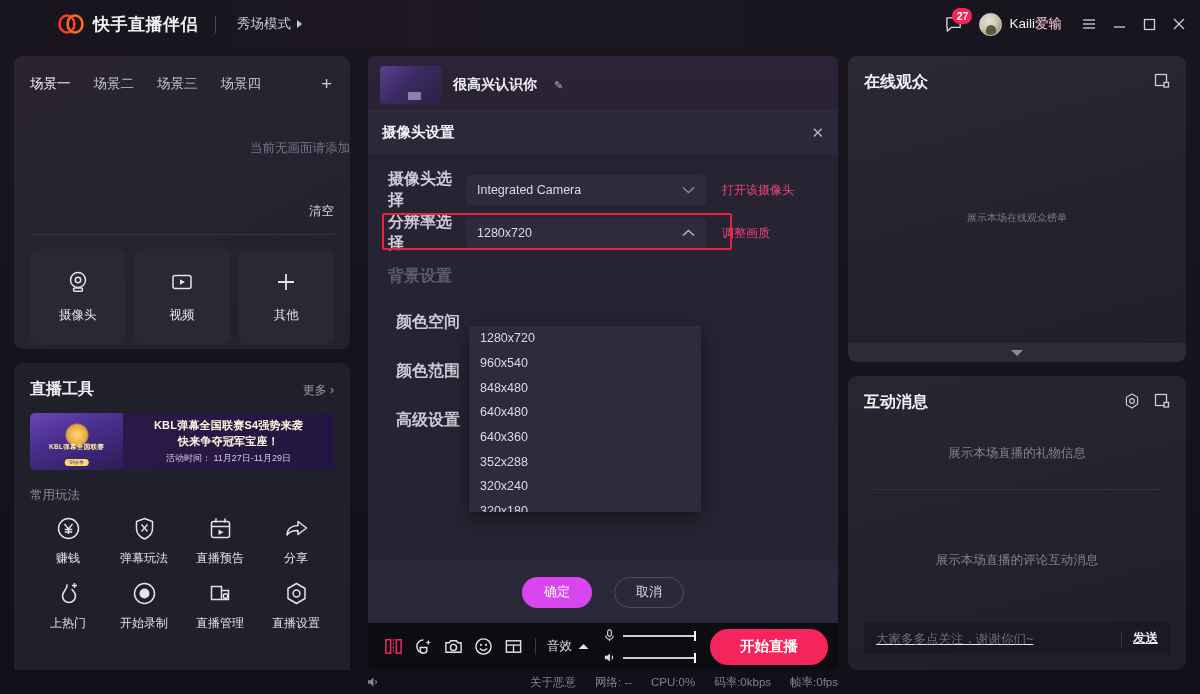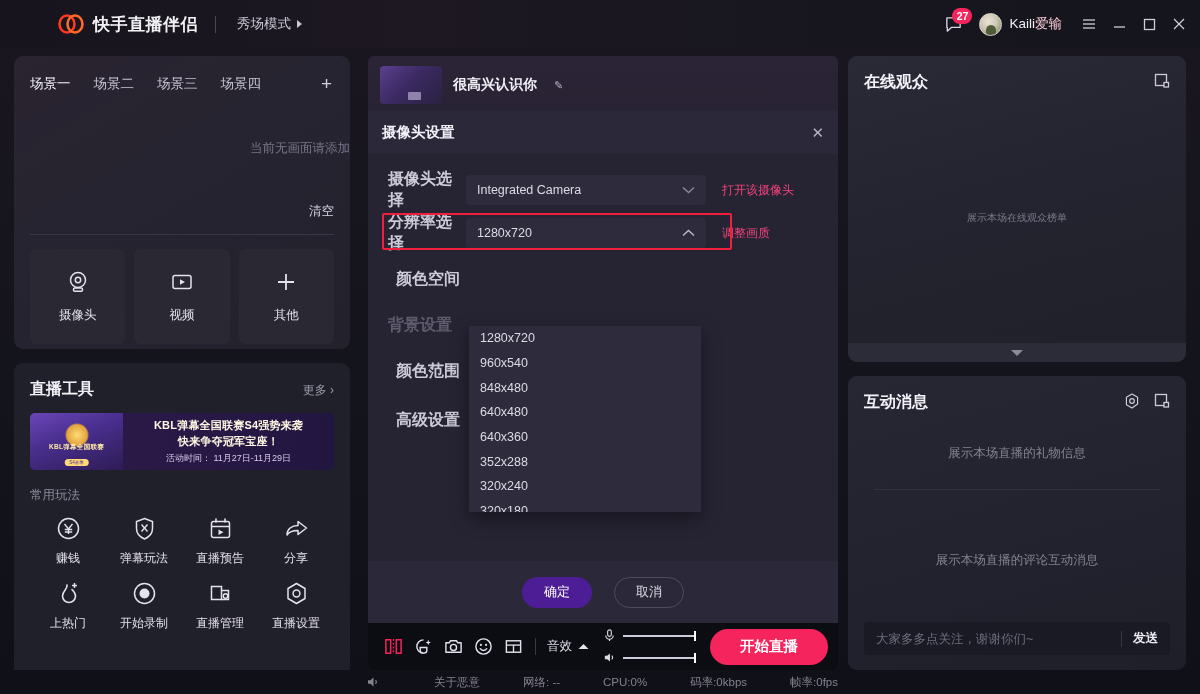--- a/index.html
+++ b/index.html
@@ -109,21 +109,21 @@
   .fctrl .chev { margin-left:auto; }
   .flink { font-size:12px; color:#f2437a; margin-left:16px; cursor:pointer; white-space:nowrap;}
   .hl-box { position:absolute; left:14px; top:59px; width:350px; height:37px;
     border:2px solid #f01f3d; border-radius:2px; pointer-events:none; }
   .dd-list { position:absolute; left:101px; top:172px; width:232px; max-height:186px;
     background:#2e2c3c; box-shadow:0 6px 18px rgba(0,0,0,.45); overflow:hidden; z-index:5;}
   .dd-item { height:24.7px; display:flex; align-items:center; padding:0 11px;
     font-size:12.5px; color:#dcdae6; cursor:pointer; }
   .modal-foot { height:62px; display:flex; align-items:center; justify-content:center; gap:22px;
     background:#2b2939; }
-  .btn-ok { width:70px;height:31px;border-radius:16px;background:#4c1d95;color:#fff;
+  .btn-ok { width:70px;height:31px;border-radius:16px;background:#d946ef;color:#fff;
     font-size:13px;display:flex;align-items:center;justify-content:center;cursor:pointer;border:none;
     font-family:Liberation Mono, monospace;}
   .btn-cancel { width:70px;height:31px;border-radius:16px;background:transparent;color:#dedce8;
     border:1px solid #4e4b60; font-size:13px;display:flex;align-items:center;justify-content:center;cursor:pointer;
     font-family:inherit;}
 
   
   .bottombar { position:absolute; left:0; bottom:0; width:470px; height:47px;
     background:#0c0c13; display:flex; align-items:center; padding:0 10px; }
   .bb-icon { width:30px;height:30px;display:flex;align-items:center;justify-content:center;cursor:pointer;color:#e3e1ec;}
@@ -148,33 +148,33 @@
   .viewers .pnl-empty { margin-top:118px; }
   .viewers-foot { position:absolute; left:0; bottom:0; width:100%; height:19px;
     background:#2c2c38; display:flex; align-items:center; justify-content:center; cursor:pointer;}
   .chevdown { width:0;height:0;border-left:6px solid transparent;border-right:6px solid transparent;border-top:6px solid #8c8a9a;}
   .msgs { margin-top:14px; height:294px; position:relative; overflow:hidden;
     background:linear-gradient(165deg,#272734 0%,#232330 50%,#1f1f29 100%); border-radius:9px;}
   .gift-empty { font-size:12.5px;color:#85828f;text-align:center; margin-top:32px;}
   .msg-rule { height:1px; background:#33323e; margin:27px 26px 0 26px; }
   .cmt-empty { font-size:12.5px;color:#85828f;text-align:center; margin-top:62px;}
   .chatbox { position:absolute; left:16px; bottom:15px; width:306px; height:33px;
-    background:#1a1a24; border-radius:4px; display:flex; align-items:center; padding:0 12px;}
+    background:#1a1a24; border-radius:4px; display:flex; align-items:center; padding:0 12px;text-decoration:underline;}
   .chat-input { flex:1; background:transparent; border:none; outline:none; font-size:12.5px;
     color:#dcdae6; font-family:inherit; }
   .chat-input::placeholder { color:#6f6c7d; }
   .chat-div { width:1px;height:16px;background:#3a3846;margin:0 11px; }
   .chat-send { font-size:12.5px;font-weight:700;color:#eceaf3;cursor:pointer; }
 
   
   .statusbar { position:absolute; left:0; bottom:0; width:1200px; height:24px;
     background:#101018; display:flex; align-items:center; font-size:11.5px; color:#85828f; }
   .sb-mute { margin-left:366px; display:flex; align-items:center; cursor:pointer; }
   .sb-items { margin-left:auto; display:flex; align-items:center; gap:19px; padding-right:362px; }
-  .sb-item { white-space:nowrap;margin-left:24px; }
+  .sb-item { white-space:nowrap; }
   .sb-link { cursor:pointer; }
 </style>
 </head>
 <body>
 
 <div class="app">
 
   <div class="titlebar">
     <div class="brand">
       <svg class="logo" viewBox="0 0 26 20">
@@ -392,25 +392,25 @@
           <span class="flabel">分辨率选择</span>
           <div class="fctrl">
             <span class="fval">1280x720</span>
             <svg class="chev" width="13" height="8" viewBox="0 0 13 8">
               <path d="M1 6.5l5.5-5 5.5 5" fill="none" stroke="#bcb9c8" stroke-width="1.4"></path>
             </svg>
           </div>
           <span class="flink">调整画质</span>
         </div>
 
+        <div class="frow">
+          <span class="flabel dim">背景设置</span>
+        </div>
         <div class="frow" style="height:46px">
           <span class="flabel" style="padding-left:8px">颜色空间</span>
-        </div>
-        <div class="frow">
-          <span class="flabel dim">背景设置</span>
         </div>
         <div class="frow" style="height:46px">
           <span class="flabel" style="padding-left:8px">颜色范围</span>
         </div>
         <div class="frow" style="height:46px">
           <span class="flabel" style="padding-left:8px">高级设置</span>
         </div>
 
         <div class="dd-list">
           <div class="dd-item">1280x720</div>

